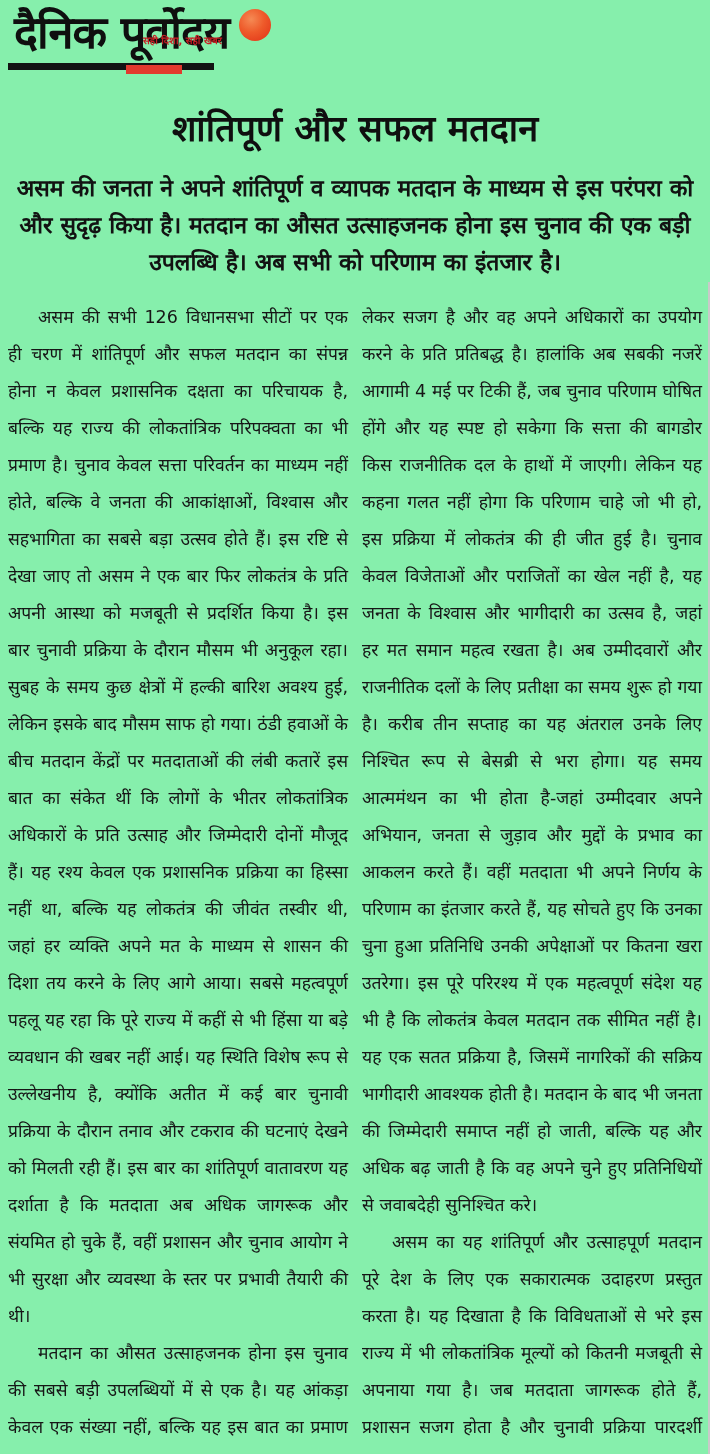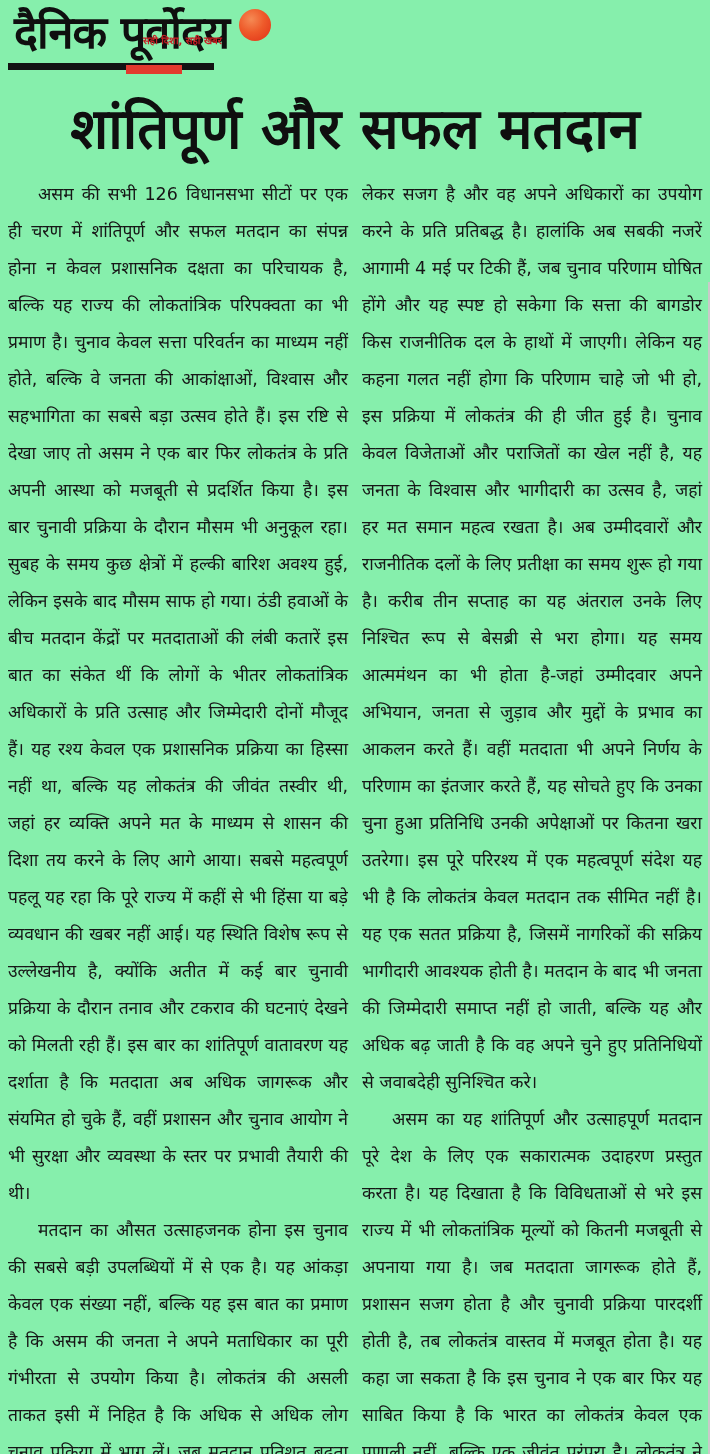--- a/index.html
+++ b/index.html
@@ -42,21 +42,21 @@
     width:206px; height:7px; background:#131313;
   }
   .badge {
     position:absolute; left:118px; top:2px;
     width:56px; height:9px; background:#e23a2e;
   }
   
   .headline {
     margin:8px 10px 0;
     text-align:center;
-    font-size:56px; font-weight:bold; color:#0f0f0f;
+    font-size:36px; font-weight:bold; color:#0f0f0f;
     line-height:58px;
   }
   .lede {
     margin:12px 12px 0;
     text-align:center;
     font-size:23px; font-weight:bold; color:#121212;
     line-height:37px;
   }
   
   .body-cols {
@@ -83,20 +83,21 @@
     <span class="sun"></span>
     <h1 class="logo">दैनिक पूर्वोदय</h1>
     <div class="tagline">सही दिशा, सही खबर</div>
     <div class="rule">
       <span class="badge"></span>
     </div>
   </header>
 
   <h2 class="headline">शांतिपूर्ण और सफल मतदान</h2>
 
+  <p class="lede">असम की जनता ने अपने शांतिपूर्ण व व्यापक मतदान के माध्यम से इस परंपरा को और सुदृढ़ किया है। मतदान का औसत उत्साहजनक होना इस चुनाव की एक बड़ी उपलब्धि है। अब सभी को परिणाम का इंतजार है।</p>
 
   <section class="body-cols">
     <p>असम की सभी 126 विधानसभा सीटों पर एक ही चरण में शांतिपूर्ण और सफल मतदान का संपन्न होना न केवल प्रशासनिक दक्षता का परिचायक है, बल्कि यह राज्य की लोकतांत्रिक परिपक्वता का भी प्रमाण है। चुनाव केवल सत्ता परिवर्तन का माध्यम नहीं होते, बल्कि वे जनता की आकांक्षाओं, विश्वास और सहभागिता का सबसे बड़ा उत्सव होते हैं। इस रष्टि से देखा जाए तो असम ने एक बार फिर लोकतंत्र के प्रति अपनी आस्था को मजबूती से प्रदर्शित किया है। इस बार चुनावी प्रक्रिया के दौरान मौसम भी अनुकूल रहा। सुबह के समय कुछ क्षेत्रों में हल्की बारिश अवश्य हुई, लेकिन इसके बाद मौसम साफ हो गया। ठंडी हवाओं के बीच मतदान केंद्रों पर मतदाताओं की लंबी कतारें इस बात का संकेत थीं कि लोगों के भीतर लोकतांत्रिक अधिकारों के प्रति उत्साह और जिम्मेदारी दोनों मौजूद हैं। यह रश्य केवल एक प्रशासनिक प्रक्रिया का हिस्सा नहीं था, बल्कि यह लोकतंत्र की जीवंत तस्वीर थी, जहां हर व्यक्ति अपने मत के माध्यम से शासन की दिशा तय करने के लिए आगे आया। सबसे महत्वपूर्ण पहलू यह रहा कि पूरे राज्य में कहीं से भी हिंसा या बड़े व्यवधान की खबर नहीं आई। यह स्थिति विशेष रूप से उल्लेखनीय है, क्योंकि अतीत में कई बार चुनावी प्रक्रिया के दौरान तनाव और टकराव की घटनाएं देखने को मिलती रही हैं। इस बार का शांतिपूर्ण वातावरण यह दर्शाता है कि मतदाता अब अधिक जागरूक और संयमित हो चुके हैं, वहीं प्रशासन और चुनाव आयोग ने भी सुरक्षा और व्यवस्था के स्तर पर प्रभावी तैयारी की थी।</p>
     <p>मतदान का औसत उत्साहजनक होना इस चुनाव की सबसे बड़ी उपलब्धियों में से एक है। यह आंकड़ा केवल एक संख्या नहीं, बल्कि यह इस बात का प्रमाण है कि असम की जनता ने अपने मताधिकार का पूरी गंभीरता से उपयोग किया है। लोकतंत्र की असली ताकत इसी में निहित है कि अधिक से अधिक लोग चुनाव प्रक्रिया में भाग लें। जब मतदान प्रतिशत बढ़ता है, तो यह संकेत मिलता है कि जनता अपने भविष्य को लेकर सजग है और वह अपने अधिकारों का उपयोग करने के प्रति प्रतिबद्ध है। हालांकि अब सबकी नजरें आगामी 4 मई पर टिकी हैं, जब चुनाव परिणाम घोषित होंगे और यह स्पष्ट हो सकेगा कि सत्ता की बागडोर किस राजनीतिक दल के हाथों में जाएगी। लेकिन यह कहना गलत नहीं होगा कि परिणाम चाहे जो भी हो, इस प्रक्रिया में लोकतंत्र की ही जीत हुई है। चुनाव केवल विजेताओं और पराजितों का खेल नहीं है, यह जनता के विश्वास और भागीदारी का उत्सव है, जहां हर मत समान महत्व रखता है। अब उम्मीदवारों और राजनीतिक दलों के लिए प्रतीक्षा का समय शुरू हो गया है। करीब तीन सप्ताह का यह अंतराल उनके लिए निश्चित रूप से बेसब्री से भरा होगा। यह समय आत्ममंथन का भी होता है-जहां उम्मीदवार अपने अभियान, जनता से जुड़ाव और मुद्दों के प्रभाव का आकलन करते हैं। वहीं मतदाता भी अपने निर्णय के परिणाम का इंतजार करते हैं, यह सोचते हुए कि उनका चुना हुआ प्रतिनिधि उनकी अपेक्षाओं पर कितना खरा उतरेगा। इस पूरे परिरश्य में एक महत्वपूर्ण संदेश यह भी है कि लोकतंत्र केवल मतदान तक सीमित नहीं है। यह एक सतत प्रक्रिया है, जिसमें नागरिकों की सक्रिय भागीदारी आवश्यक होती है। मतदान के बाद भी जनता की जिम्मेदारी समाप्त नहीं हो जाती, बल्कि यह और अधिक बढ़ जाती है कि वह अपने चुने हुए प्रतिनिधियों से जवाबदेही सुनिश्चित करे।</p>
     <p>असम का यह शांतिपूर्ण और उत्साहपूर्ण मतदान पूरे देश के लिए एक सकारात्मक उदाहरण प्रस्तुत करता है। यह दिखाता है कि विविधताओं से भरे इस राज्य में भी लोकतांत्रिक मूल्यों को कितनी मजबूती से अपनाया गया है। जब मतदाता जागरूक होते हैं, प्रशासन सजग होता है और चुनावी प्रक्रिया पारदर्शी होती है, तब लोकतंत्र वास्तव में मजबूत होता है। यह कहा जा सकता है कि इस चुनाव ने एक बार फिर यह साबित किया है कि भारत का लोकतंत्र केवल एक प्रणाली नहीं, बल्कि एक जीवंत परंपरा है। लोकतंत्र ने अपनी एक और महत्वपूर्ण जीत दर्ज की है।</p>
   </section>
 
   <div class="right-edge"></div>
 
 </div>

